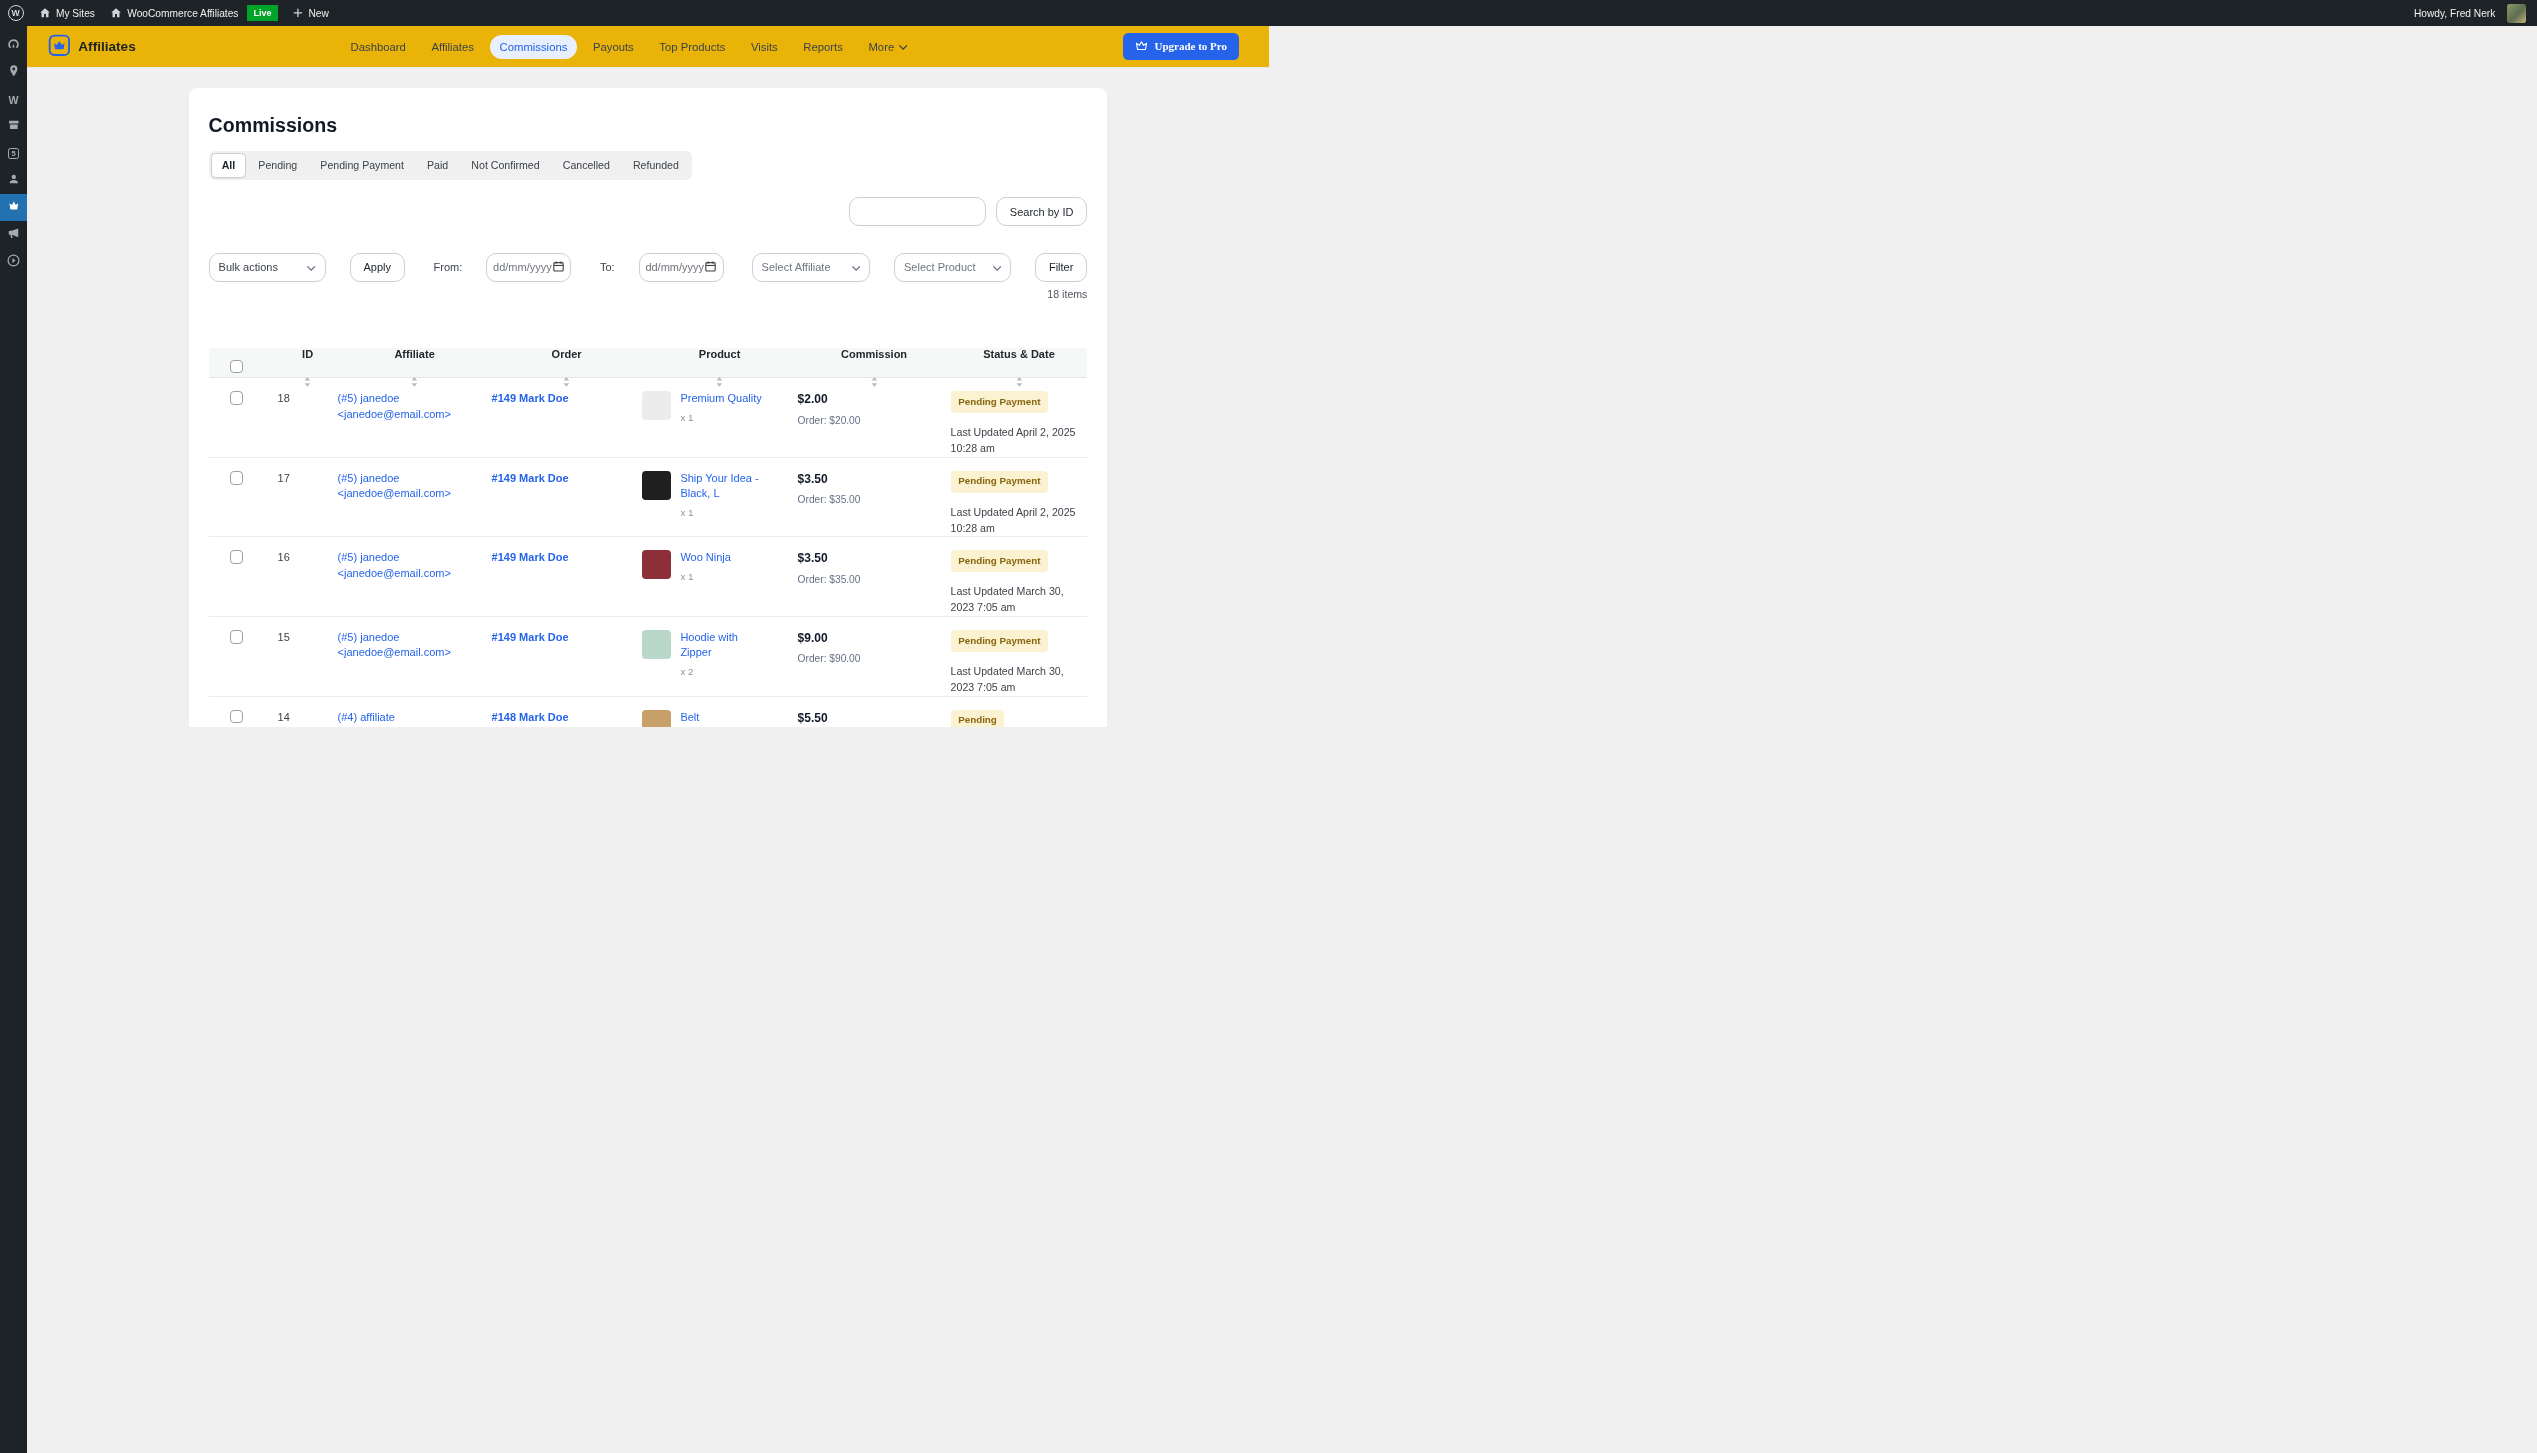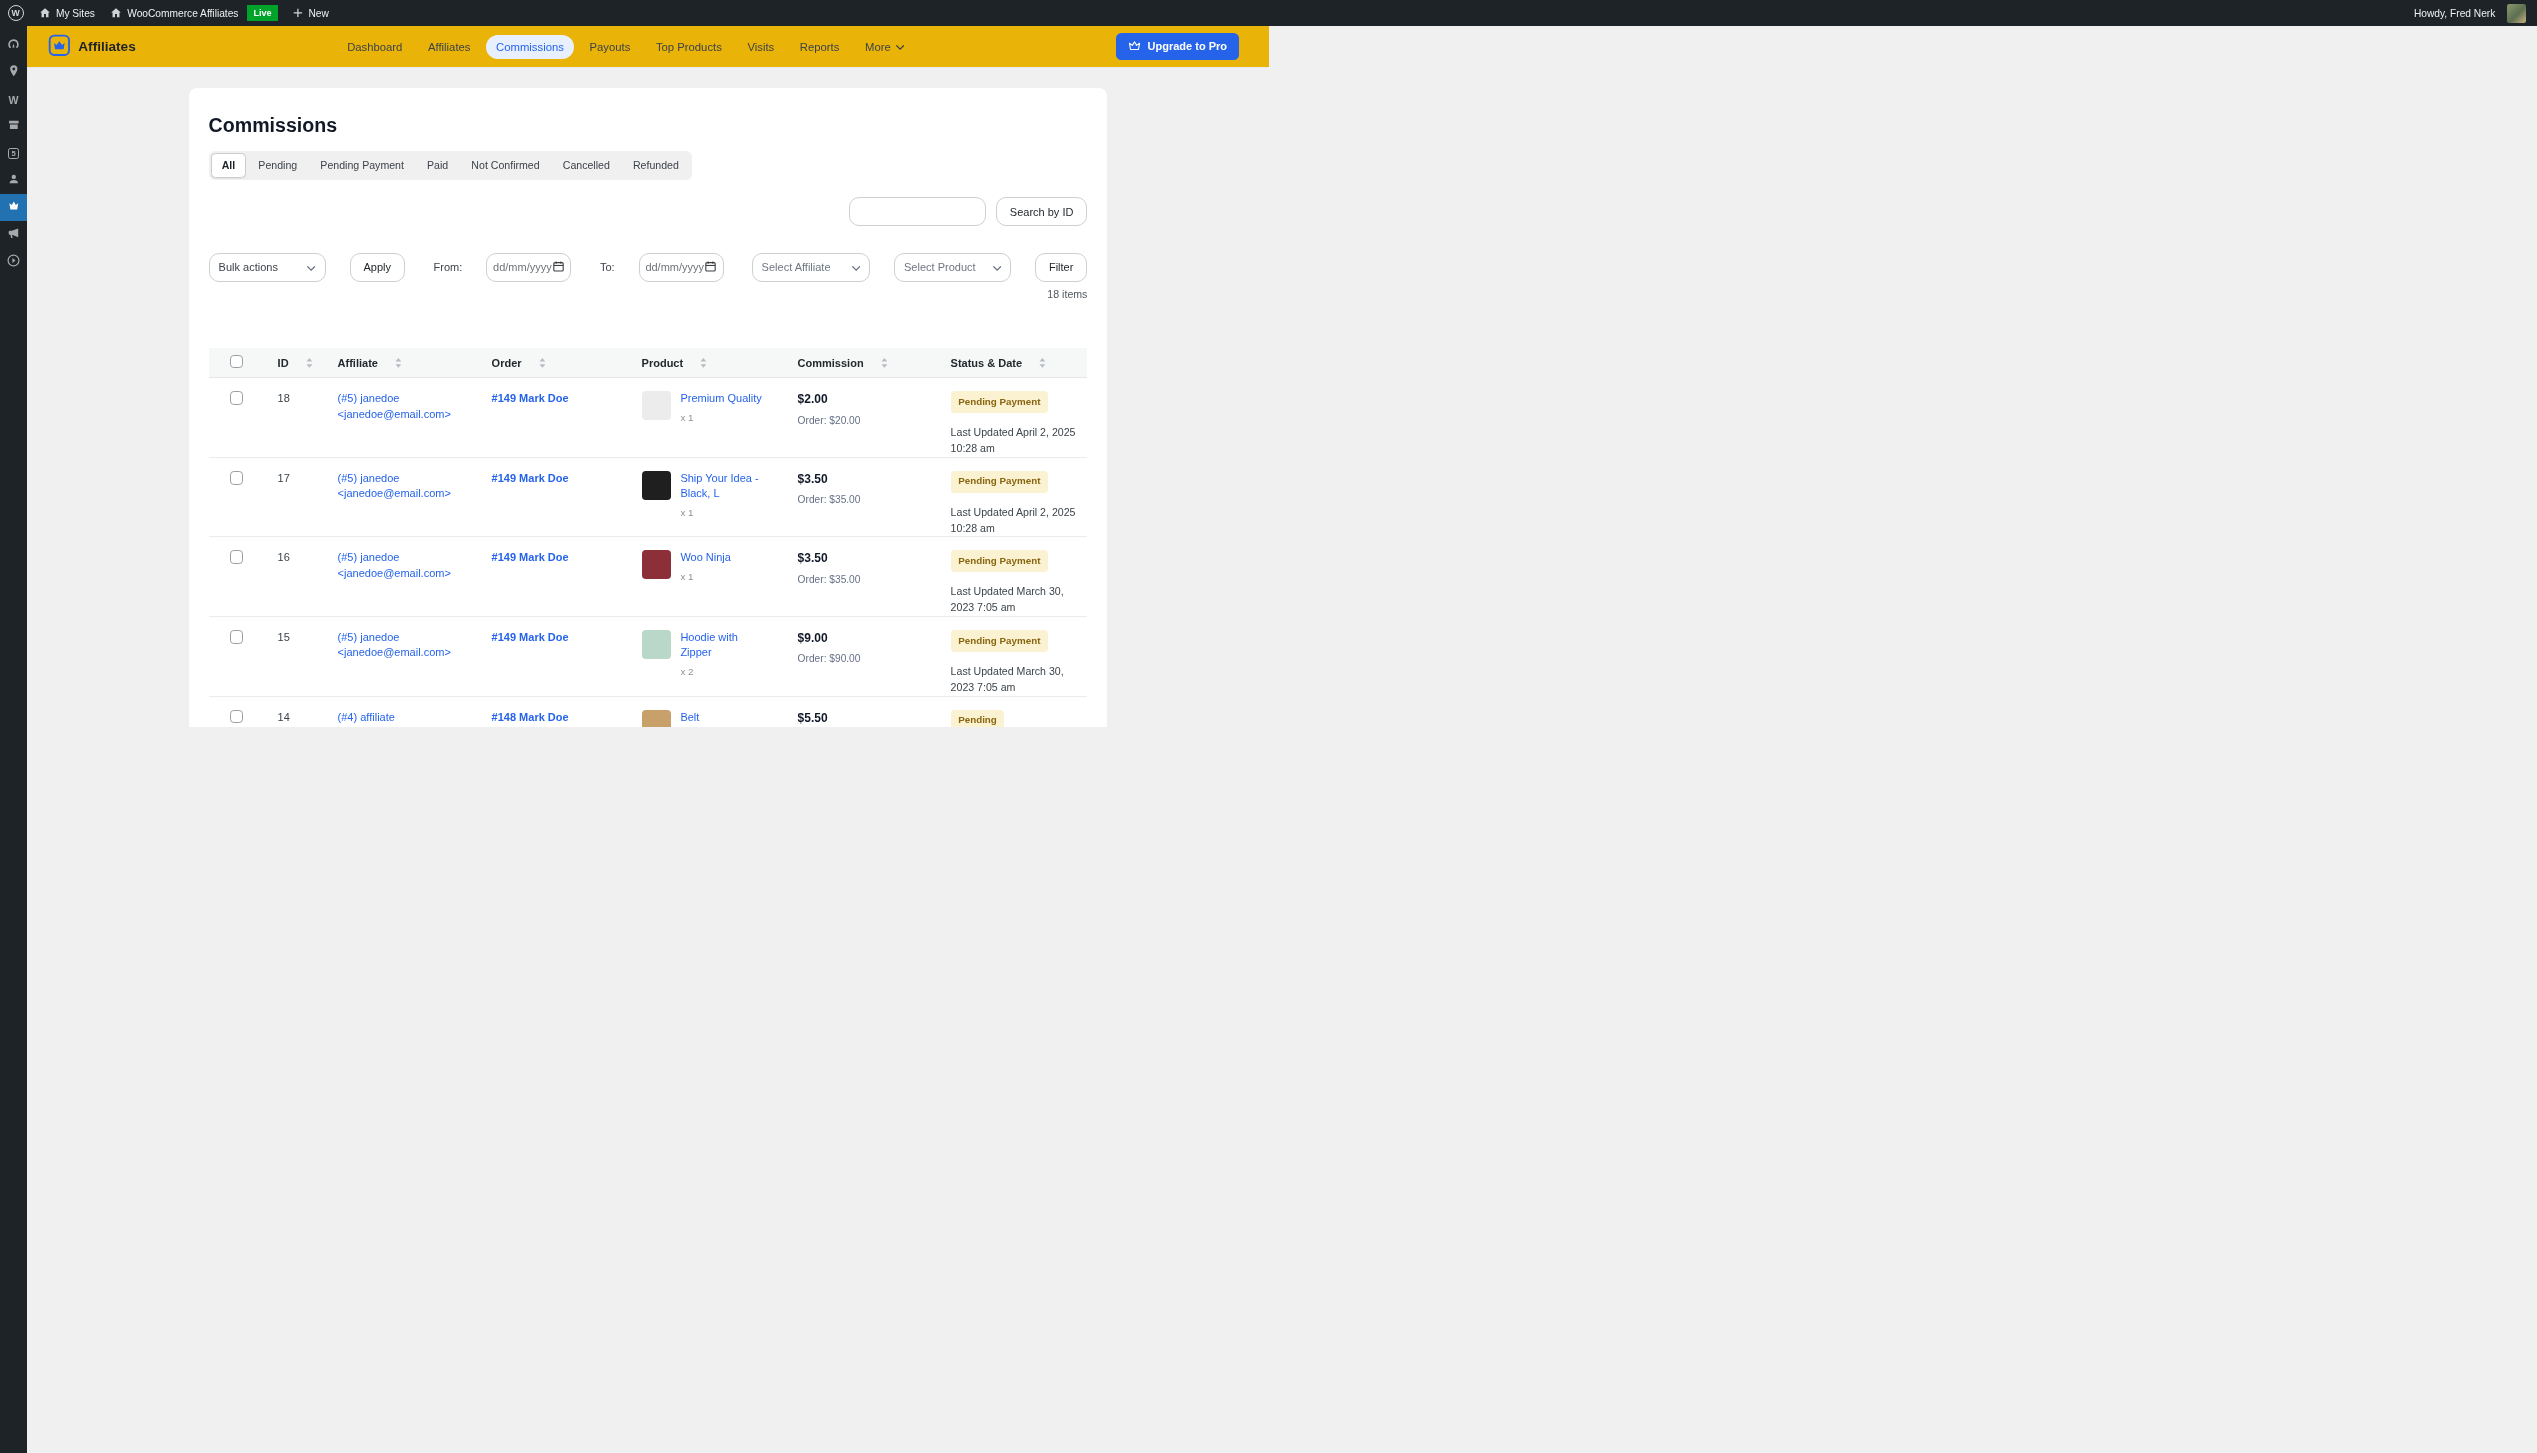--- a/index.html
+++ b/index.html
@@ -58,21 +58,21 @@
   .brand { display: flex; align-items: center; gap: 7.6px; font-size: 13.6px; font-weight: 700; color: #1d2327; }
   .top-nav { flex: 1; display: flex; justify-content: center; align-items: center; gap: 6px; }
   .nav-item {
     font-size: 11.3px; color: #3c434a; padding: 6px 9.8px; border-radius: 13px;
     display: flex; align-items: center; gap: 5.3px; cursor: pointer; white-space: nowrap;
   }
   .nav-item.active { color: #2563eb; background: #e9f0fd; font-weight: 500; }
   .upgrade {
     display: flex; align-items: center; gap: 6.8px; background: #2563eb; color: #fff;
     font-size: 11px; font-weight: 600; padding: 6.8px 12px; border-radius: 5.3px; border: none; cursor: pointer;
-    font-family: Liberation Sans, sans-serif;
+    font-family: Liberation Serif, serif;
   }
 
   
   .card {
     width: 918px; margin: 21px auto 0; background: #fff; border-radius: 7.6px;
     padding: 19.6px; min-height: 831px; box-shadow: 0 0.8px 1.5px rgba(16,24,40,.04);
   }
   .page-title { margin: 6px 0 0; font-size: 19.6px; font-weight: 700; color: #111827; line-height: 1.2; }
 
   .tabs { display: inline-flex; background: #f0f0f1; border-radius: 6px; padding: 2.3px; margin-top: 13.6px; gap: 1.5px; }
@@ -103,21 +103,21 @@
   .flabel { margin-left: 4.5px; white-space: nowrap; }
 
   .items-count { text-align: right; margin-top: 6.8px; font-size: 10.6px; color: #50575e; }
 
   
   .table { margin-top: 48px; --cols: 69px 60px 154px 150px 156px 153px 1fr; }
   .thead {
     display: grid; grid-template-columns: var(--cols); height: 30px; align-items: center;
     background: #f6f7f7; border-bottom: 0.8px solid #e4e6e9;
   }
-  .th { display: flex; align-items: center; gap: 17px; font-size: 11px; font-weight: 700; color: #23282d; cursor: pointer; }
+  .th { display: flex; align-items: center; gap: 17px; font-size: 11px; font-weight: 700; color: #23282d; cursor: pointer; flex-direction: column; }
   .cell-check { padding-left: 21px; }
   .checkbox {
     width: 13.6px; height: 13.6px; border: 1.1px solid #98a0a6; border-radius: 3.8px; background: #fff;
     display: inline-block; cursor: pointer;
   }
   .trow {
     display: grid; grid-template-columns: var(--cols); align-items: start;
     min-height: 79px; padding-top: 13px; border-bottom: 0.8px solid #e9ebee;
   }
   .td { font-size: 11px; color: #3c434a; line-height: 1.4; }

